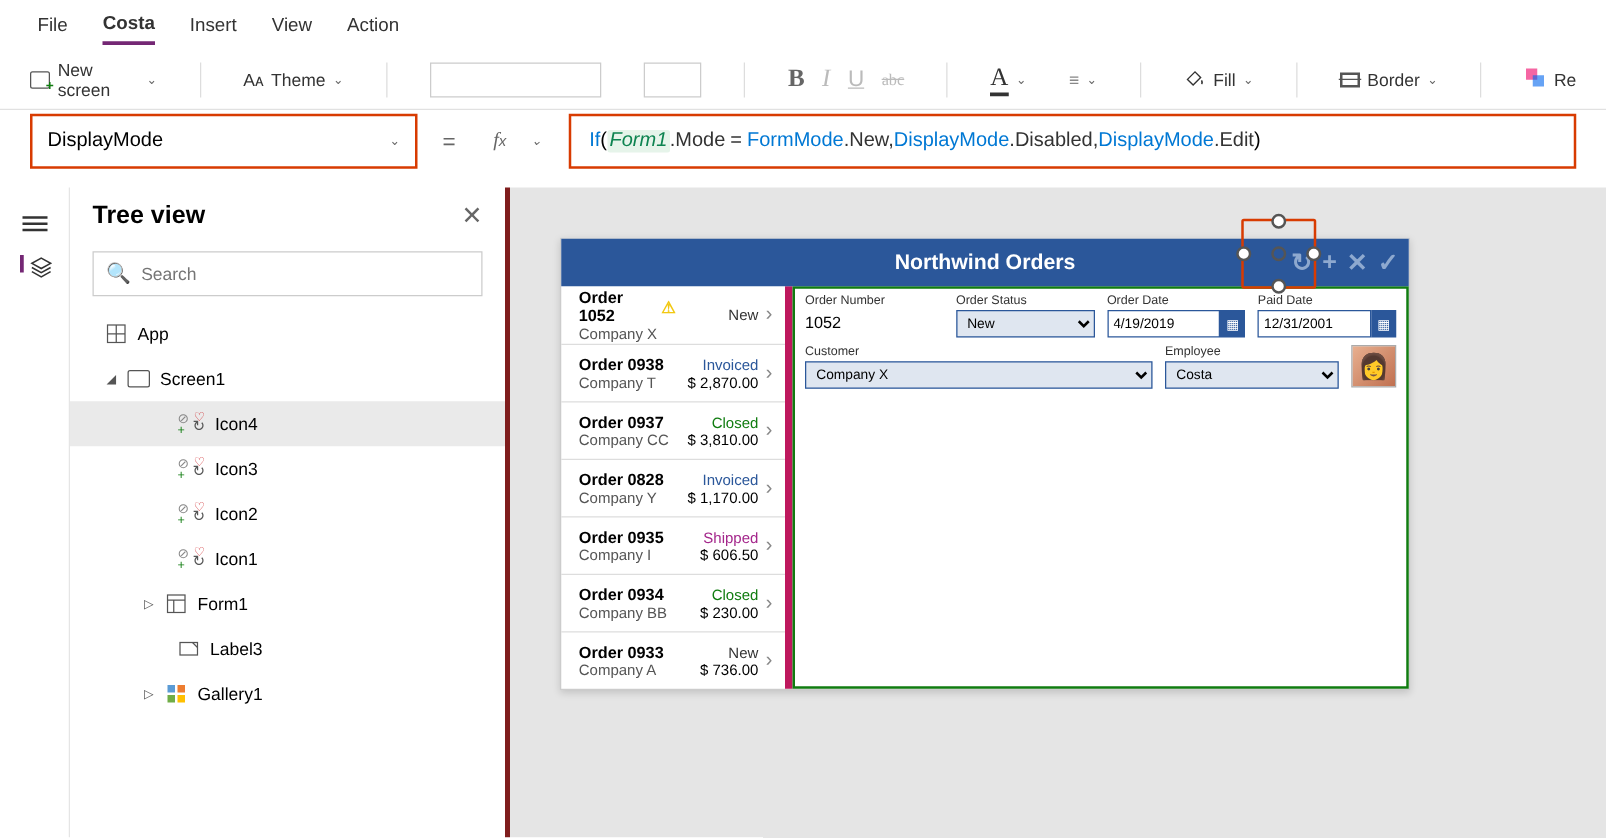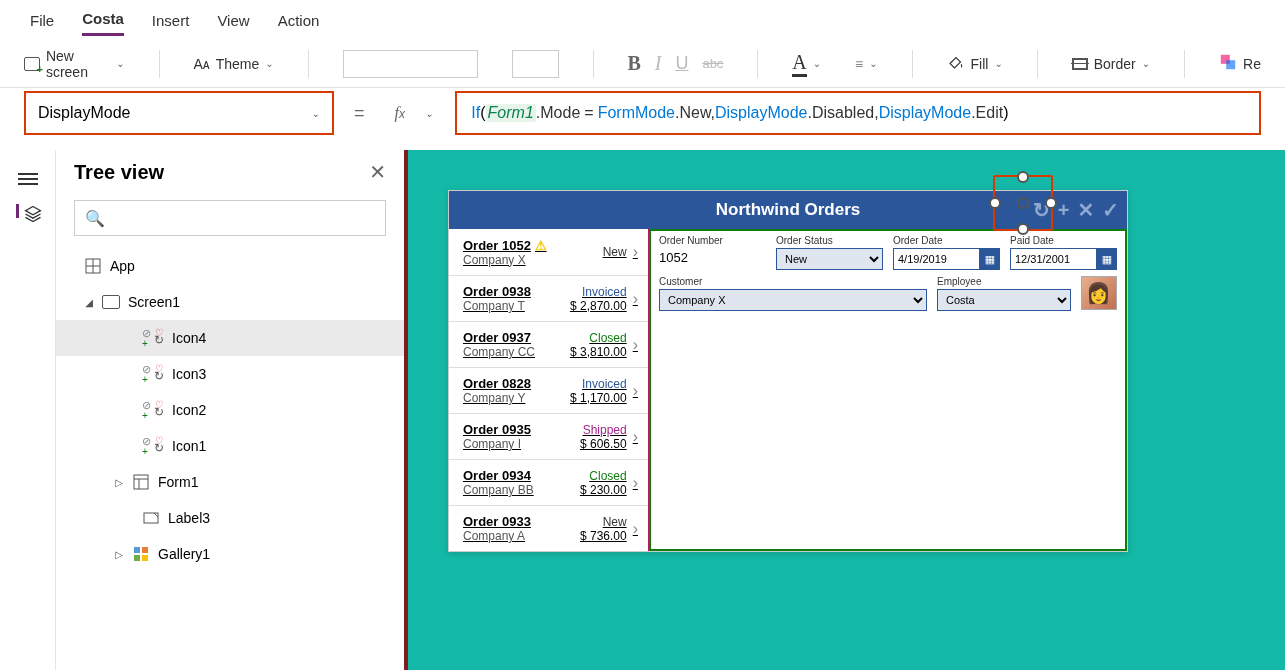--- a/index.html
+++ b/index.html
@@ -14,21 +14,21 @@
 .ribbon { display: flex; align-items: center; height: 48px; padding: 0 24px; gap: 34px; font-size: 14px; color: #333; border-bottom: 1px solid #e1e1e1; }
 .ribbon .sep { width: 1px; height: 28px; background: #ddd; }
 .ribbon .grp { display: flex; align-items: center; gap: 6px; cursor: pointer; }
 .ribbon select, .ribbon .fake-sel { height: 28px; border: 1px solid #ccc; background: #fff; font-size: 13px; padding: 0 6px; }
 .fake-sel { width: 150px; display: inline-block; }
 .fake-sel.sm { width: 50px; }
 .fmt { display: flex; align-items: center; gap: 14px; color: #bbb; }
 .fmt .b { font-weight: bold; font-family: serif; font-size: 20px; color: #666; }
 .fmt .i { font-style: italic; font-family: serif; font-size: 20px; }
 .fmt .u { text-decoration: underline; font-size: 18px; }
-.fmt .s { text-decoration: line-through; font-size: 13px; }
+.fmt .s { text-decoration: line-through; font-size: 13px; font-family: Liberation Serif, serif; }
 .chev { font-size: 10px; color: #666; }
 
 
 .fxrow { display: flex; align-items: center; height: 50px; gap: 12px; padding: 6px 24px; }
 .prop-select { width: 310px; height: 44px; border: 2px solid #d83b01; background: #fff; font-size: 16px; padding: 0 12px; display: flex; align-items: center; justify-content: space-between; cursor: pointer; }
 .eq { font-size: 18px; color: #666; padding: 0 8px; }
 .fx-drop { display: flex; align-items: center; gap: 20px; font-style: italic; font-size: 16px; color: #666; padding: 0 10px; cursor: pointer; }
 .fx-drop .f { font-family: serif; }
 .formula-bar { flex: 1; height: 44px; border: 2px solid #d83b01; padding: 0 14px; display: flex; align-items: center; font-family: Consolas, monospace; font-size: 16px; white-space: nowrap; overflow: hidden; }
 .tk-fn { color: #0078d4; }
@@ -63,35 +63,35 @@
 .arrow { width: 10px; font-size: 10px; color: #555; display: inline-block; text-align: center; }
 
 
 .comp-ico { position: relative; width: 22px; height: 18px; }
 .comp-ico::before { content: "⊘"; position: absolute; left: 0; top: -2px; font-size: 11px; color: #888; }
 .comp-ico::after { content: "♡"; position: absolute; right: 0; top: -2px; font-size: 10px; color: #d13438; }
 .comp-ico .bot1 { position: absolute; left: 0; bottom: -2px; font-size: 10px; color: #107c10; }
 .comp-ico .bot2 { position: absolute; right: 0; bottom: 0; font-size: 12px; color: #555; }
 
 
-.canvas { flex: 1; background: #14b8a6; position: relative; padding: 40px; }
+.canvas { flex: 1; background: #e5e5e5; position: relative; padding: 40px; }
 .phone { width: 680px; background: #fff; box-shadow: 0 2px 6px rgba(0,0,0,0.15); border: 1px solid #ccc; }
 .appbar { height: 38px; background: #2b579a; color: #fff; display: flex; align-items: center; justify-content: center; font-weight: 600; font-size: 17px; position: relative; }
 .appbar .acts { position: absolute; right: 8px; display: flex; gap: 8px; align-items: center; }
 .appbar .acts span { font-size: 20px; color: #8ea9cf; cursor: pointer; }
 .sel-knobs { position: absolute; right: 74px; top: -16px; width: 60px; height: 56px; border: 2px solid #d83b01; border-radius: 2px; pointer-events: none; }
 .sel-knobs .kn { width: 12px; height: 12px; background: #fff; border: 2px solid #555; border-radius: 50%; position: absolute; }
 .sel-knobs .k1 { left: -6px; top: 50%; margin-top: -6px;}
 .sel-knobs .k2 { right: -6px; top: 50%; margin-top: -6px;}
 .sel-knobs .k3 { top: -6px; left: 50%; margin-left: -6px;}
 .sel-knobs .k4 { bottom: -6px; left: 50%; margin-left: -6px;}
 .sel-knobs .kc { top: 50%; left: 50%; margin: -6px 0 0 -6px; background: #2b579a;}
 
 .body-split { display: flex; }
-.orders { width: 200px; border-right: 1px solid #be185d; text-decoration: underline; }
+.orders { width: 185px; border-right: 6px solid #be185d; }
 .order-item { border-top: 1px solid #ddd; padding: 6px 10px 6px 14px; display: flex; align-items: center; gap: 6px; cursor: pointer; height: 46px; }
 .order-item:first-child { border-top: none; }
 .oi-left { flex: 1; }
 .oi-title { font-size: 13px; font-weight: 600; display: flex; align-items: center; gap: 4px; }
 .oi-sub { font-size: 12px; color: #555; }
 .oi-right { text-align: right; font-size: 12px; min-width: 60px; }
 .status.New { color: #333; }
 .status.Invoiced { color: #2b579a; }
 .status.Closed { color: #107c10; }
 .status.Shipped { color: #a4268b; }
@@ -231,20 +231,21 @@
     </div>
   </div>
 
   <div class="tree-panel">
     <div class="tree-hdr">
       <h2>Tree view</h2>
       <span class="close ico-x">✕</span>
     </div>
     <div class="tree-search">
       <span class="ico-search">🔍</span>
+      <input type="text" placeholder="Search" style="">
     </div>
     <div class="tree-list">
       <div class="tree-node indent1">
         <span class="tree-ico">
             <svg width="16" height="16">
               <rect x="1" y="1" width="14" height="14" fill="none" stroke="#555"></rect>
               <line x1="8" y1="1" x2="8" y2="15" stroke="#555"></line>
               <line x1="1" y1="8" x2="15" y2="8" stroke="#555"></line>
             </svg>
           </span>

